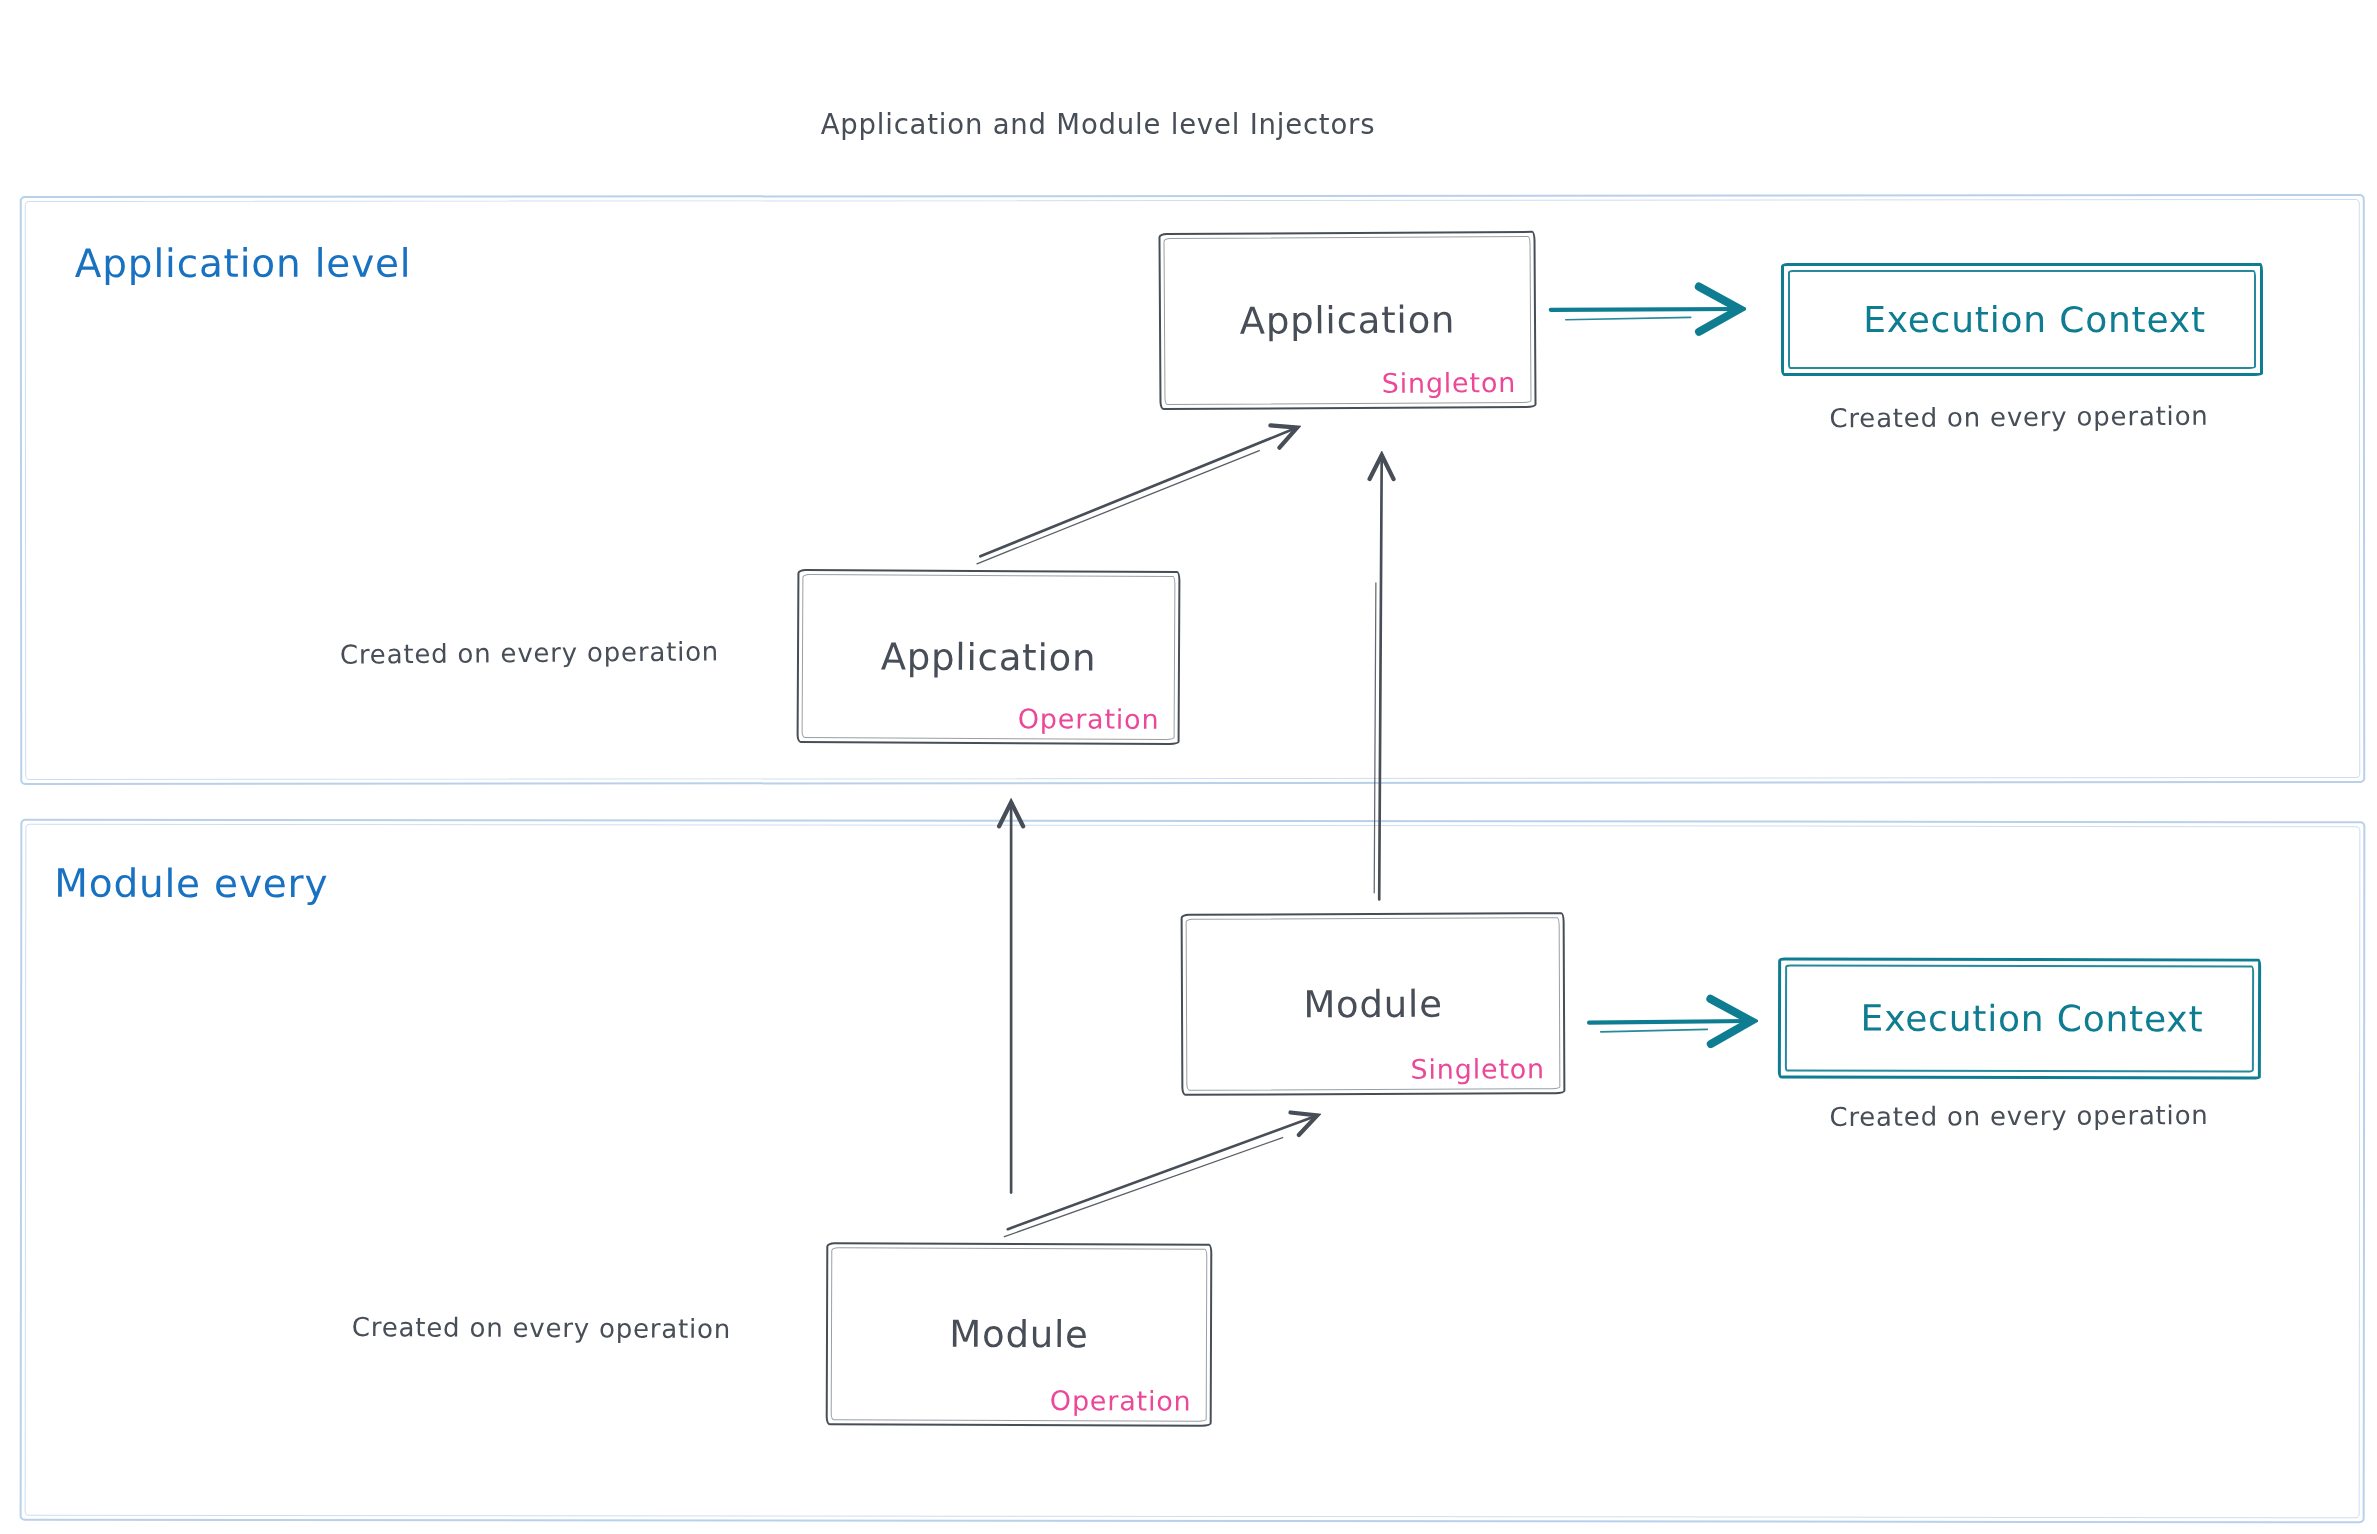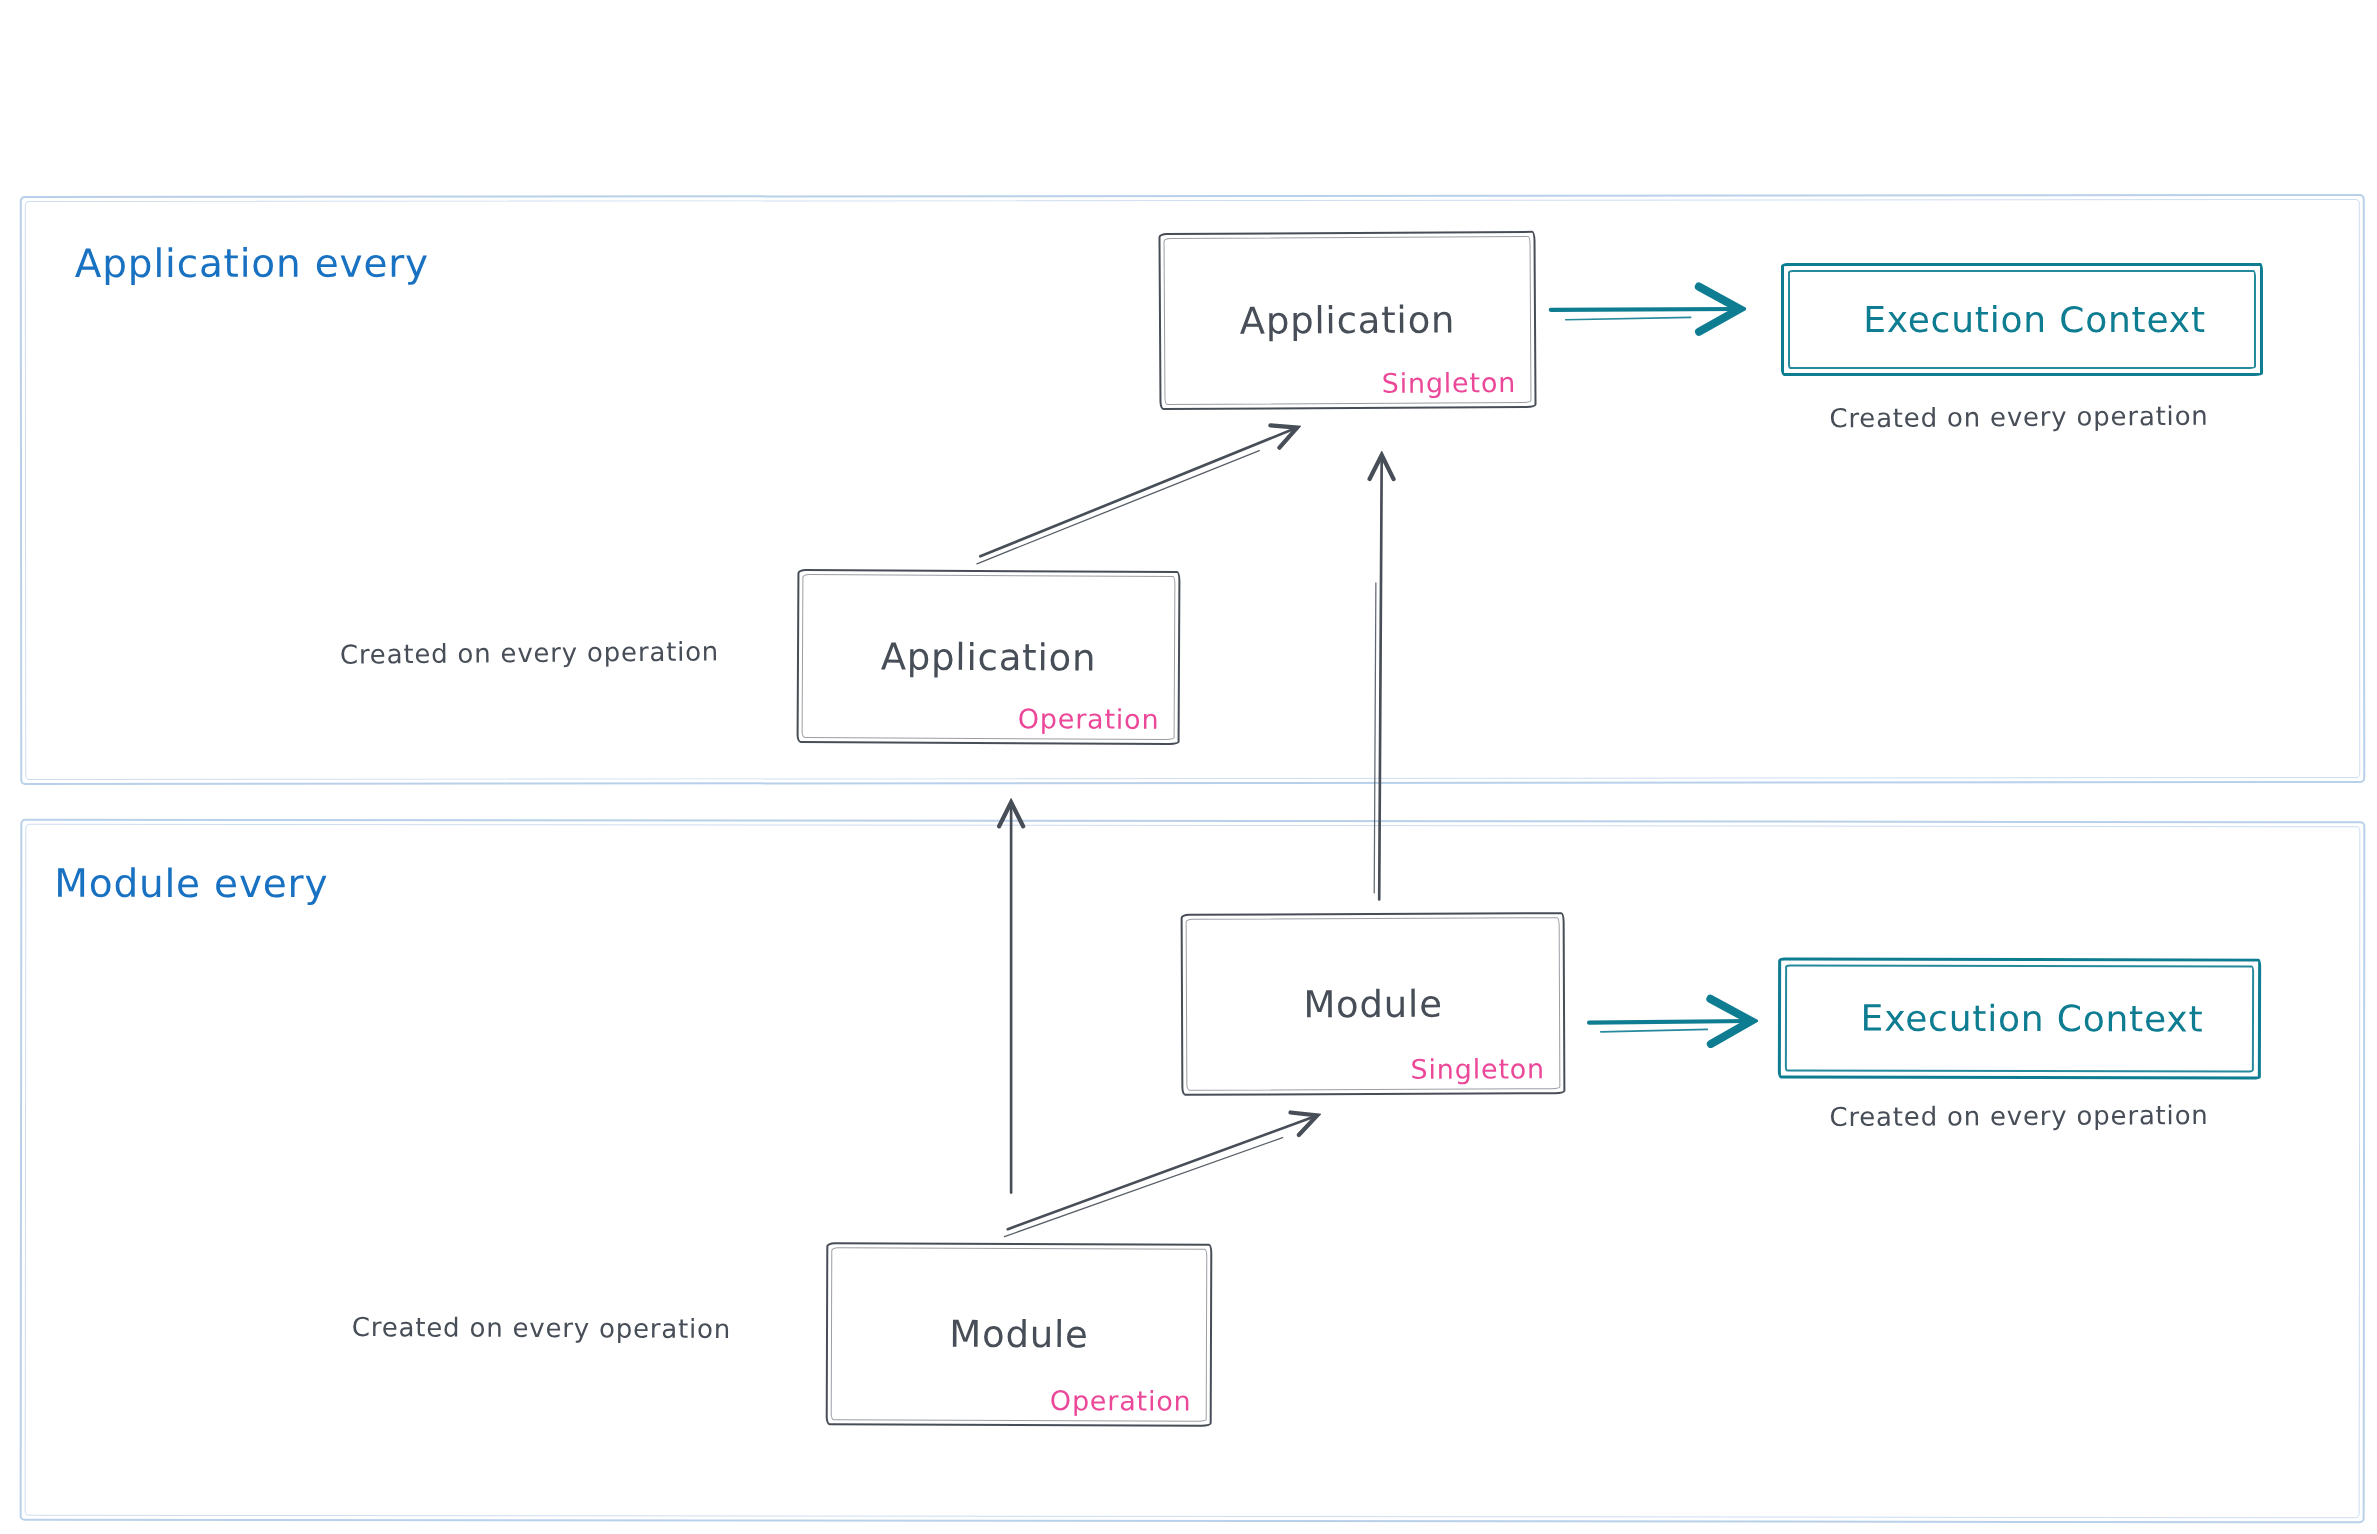--- a/index.html
+++ b/index.html
@@ -74,23 +74,24 @@
   .cap-app-operation{left:292px;top:638px;width:475px;transform:rotate(-0.5deg);}
   .cap-module-operation{left:300px;top:1313px;width:483px;transform:rotate(0.3deg);}
   
   .arrows{position:absolute;left:0;top:0;pointer-events:none;}
 </style>
 </head>
 <body>
 
 <div class="canvas">
 
+  <div class="page-subtitle">Application and Module level Injectors</div>
 
   <div class="level level-app">
-    <div class="level-label label-app">Application every</div>
+    <div class="level-label label-app">Application level</div>
   </div>
 
   <div class="level level-module">
     <div class="level-label label-module">Module every</div>
   </div>
 
   <svg class="arrows" width="2377" height="1534" viewBox="0 0 2854 1842">
     <defs>
       <marker id="head-dark" viewBox="0 0 12 12" refX="10" refY="6" markerWidth="12" markerHeight="12" orient="auto-start-reverse" markerUnits="strokeWidth">
         <path d="M1.5,1.5 L10.5,6 L1.5,10.5" fill="none" stroke="#474e57" stroke-width="1.6" stroke-linecap="round"></path>

